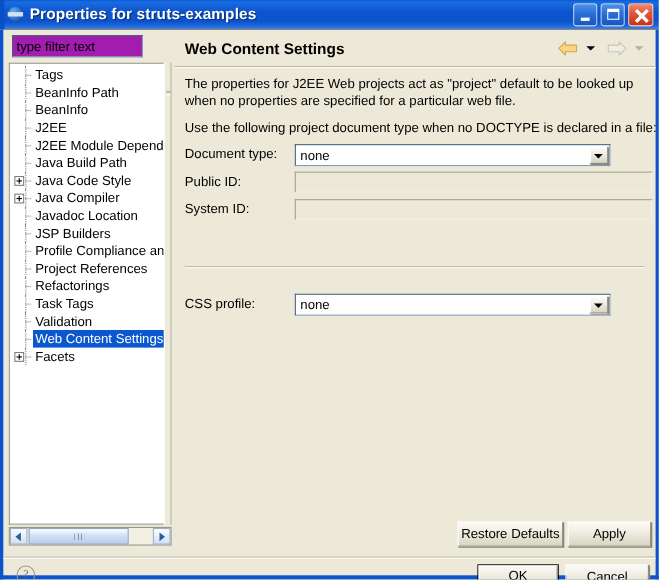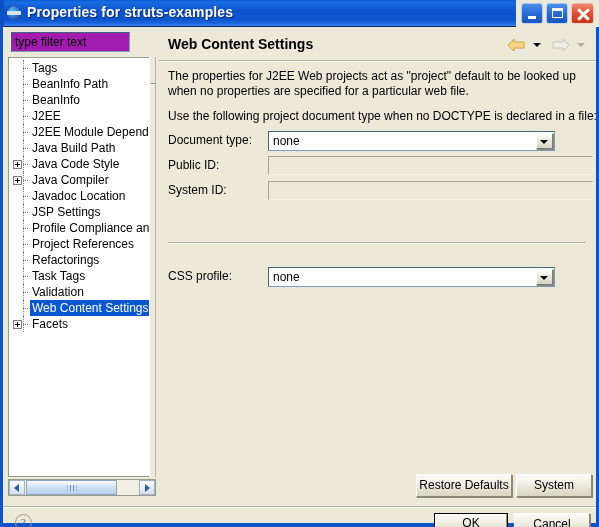--- a/index.html
+++ b/index.html
@@ -18,21 +18,21 @@
     height: 527px;
     box-sizing: border-box;
     background: #ece9d8;
     overflow: hidden;
   }
 
   
   .titlebar {
     position: absolute;
     left: 0; top: 0;
-    width: 516px;
+    width: 599px;
     height: 27px;
     background: linear-gradient(to bottom,
         #0a5ad6 0%, #1a6cdf 8%, #0d55cf 40%, #0c53cc 75%, #1f6ae0 92%, #3e87ea 100%);
     border-bottom: 1px solid #0a246a;
     box-sizing: border-box;
   }
   .titlebar-left-cap {
     position: absolute;
     left: 0; top: 0;
     width: 4px; height: 27px;
@@ -536,21 +536,21 @@
             <span class="label">Java Compiler</span>
           </div>
           <div class="tree-item">
             <span class="vline"></span>
             <span class="dash"></span>
             <span class="label">Javadoc Location</span>
           </div>
           <div class="tree-item">
             <span class="vline"></span>
             <span class="dash"></span>
-            <span class="label">JSP Settings</span>
+            <span class="label">JSP Builders</span>
           </div>
           <div class="tree-item">
             <span class="vline"></span>
             <span class="dash"></span>
             <span class="label">Profile Compliance and Validation</span>
           </div>
           <div class="tree-item">
             <span class="vline"></span>
             <span class="dash"></span>
             <span class="label">Project References</span>
@@ -653,21 +653,21 @@
         <div class="field-label">CSS profile:</div>
         <div class="combo">
           <div class="val">none</div>
           <div class="btn"></div>
         </div>
       </div>
 
     </div>
 
     <div class="btn" id="btn-restore">Restore Defaults</div>
-    <div class="btn" id="btn-apply">System</div>
+    <div class="btn" id="btn-apply">Apply</div>
 
     <div class="footer-rule"></div>
 
     <div class="help-icon">?</div>
 
     <div class="btn default" id="btn-ok">
       <span class="inner"></span>
       <span>OK</span>
     </div>
     <div class="btn" id="btn-cancel">Cancel</div>

